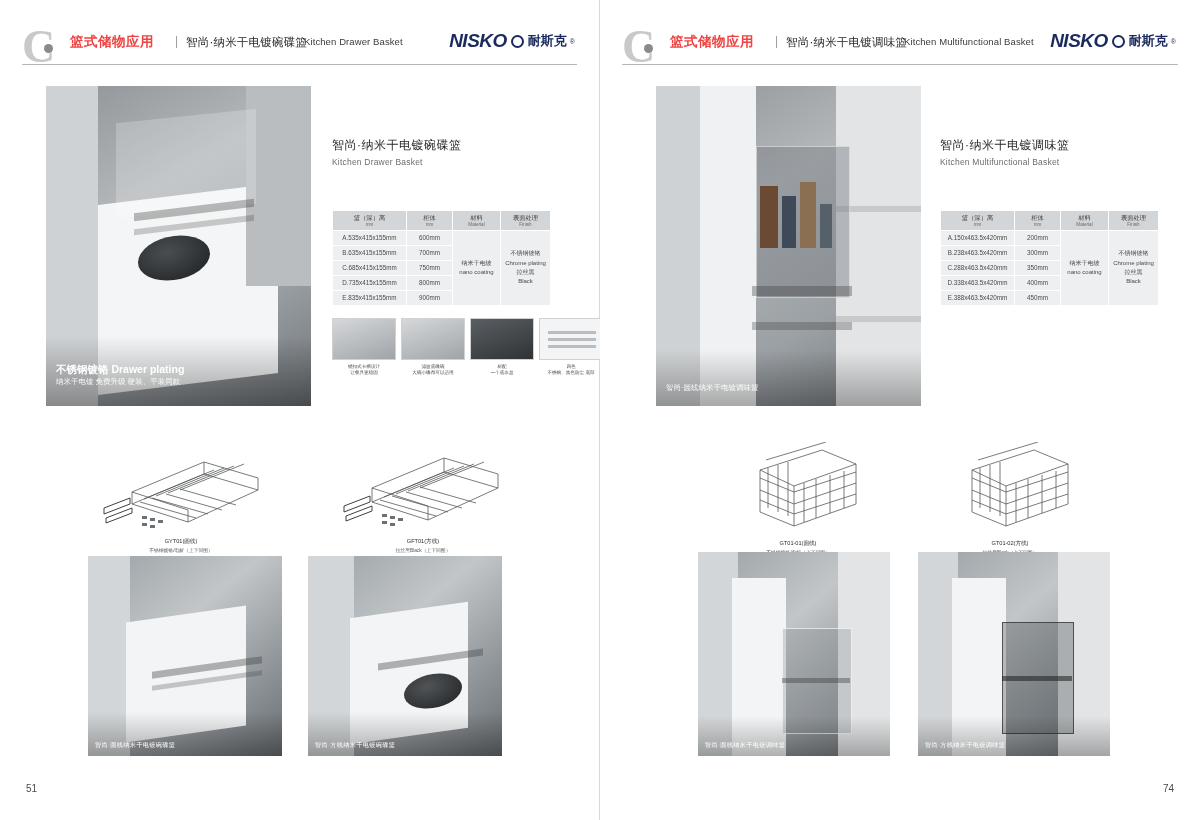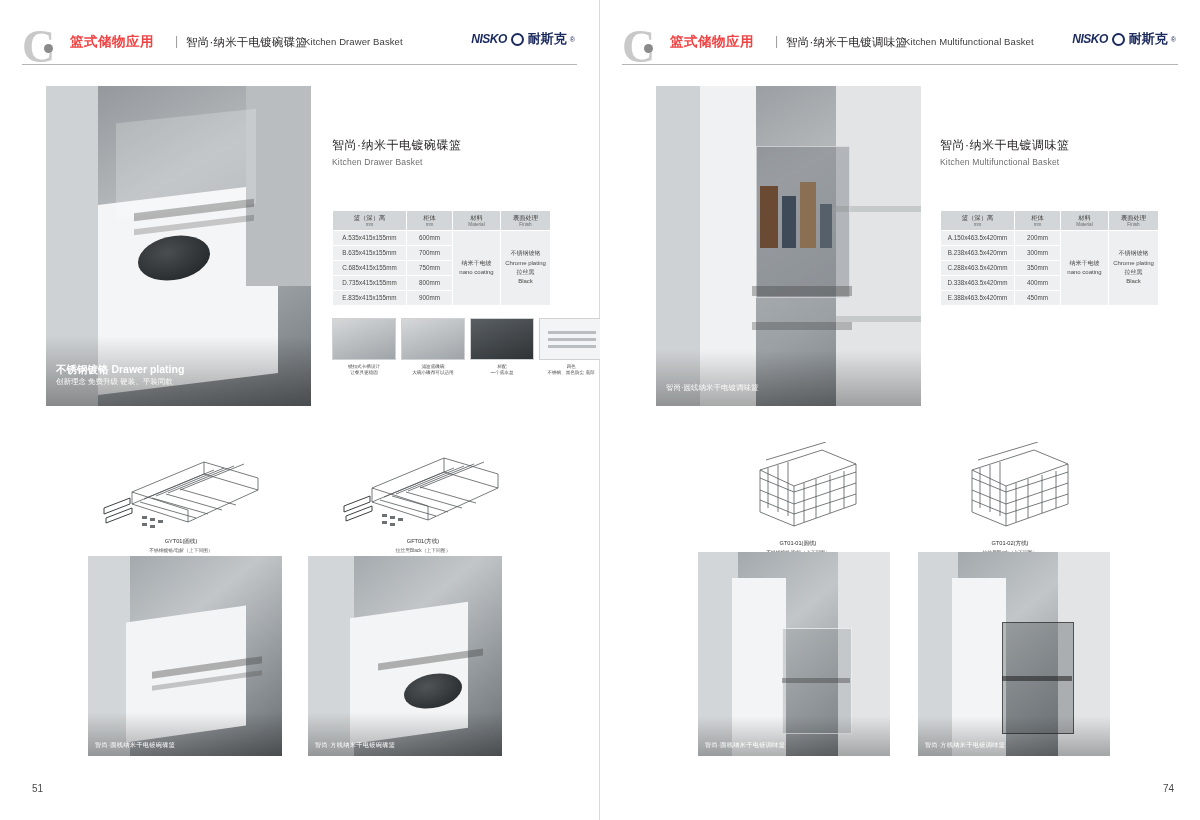--- a/index.html
+++ b/index.html
@@ -99,21 +99,21 @@
   }
   .logo {
     position: absolute;
     right: 24px;
     top: 2px;
     display: flex;
     align-items: center;
     gap: 3px;
   }
   .logo .lg1 {
-    font-size: 12px;
+    font-size: 19px;
     font-weight: bold;
     font-style: italic;
     color: #1b2a5e;
     letter-spacing: -0.5px;
     text-align: right;
   }
   .logo .lgdot {
     width: 9px; height: 9px;
     border-radius: 50%;
     border: 2.5px solid #1b2a5e;
@@ -247,21 +247,20 @@
     color: #ffffff;
     letter-spacing: 0.3px;
   }
 
   
   .pageno {
     position: absolute;
     bottom: 26px;
     font-size: 10px;
     color: #4a4a4a;
-    margin-left: 6px;
   }
   .pageno.l { left: 26px; }
   .pageno.r { right: 26px; }
 
   .white-panel {
     position: absolute;
     background: #f2f3f4;
   }
   .shelf {
     position: absolute;
@@ -294,21 +293,21 @@
       <div class="cab" style="left:0; top:0; width:52px; height:320px; background:#cfd2d4;"></div>
       <div class="cab" style="left:52px; top:108px; width:180px; height:190px; background:#f4f5f6; transform:skewY(-7deg);"></div>
       <div class="cab" style="left:200px; top:0; width:65px; height:200px; background:#b9bdc0;"></div>
       <div style="position:absolute; left:70px; top:30px; width:140px; height:95px; background:rgba(255,255,255,0.22); transform:skewY(-6deg);"></div>
       <div style="position:absolute; left:88px; top:120px; width:120px; height:8px; background:rgba(60,60,60,0.35); transform:skewY(-7deg);"></div>
       <div style="position:absolute; left:88px; top:136px; width:120px; height:6px; background:rgba(60,60,60,0.25); transform:skewY(-7deg);"></div>
       <div style="position:absolute; left:92px; top:150px; width:72px; height:44px; border-radius:50%; background:radial-gradient(ellipse at 40% 35%, #4a4e51, #1d2022); transform:skewY(-7deg);"></div>
       <div style="position:absolute; left:0; bottom:0; width:100%; height:70px; background:linear-gradient(to top, rgba(0,0,0,0.35), rgba(0,0,0,0));"></div>
       <div class="hero-cap" style="left:10px; bottom:18px;">
         <div class="cap-main">不锈钢镀铬 Drawer plating</div>
-        <div class="cap-sub">创新理念 免费升级 硬装、平装同款</div>
+        <div class="cap-sub">纳米干电镀 免费升级 硬装、平装同款</div>
       </div>
     </div>
 
     <div class="ptitle" style="left:332px; top:128px; width:250px;">
       <div class="name-cn">智尚·纳米干电镀碗碟篮</div>
       <div class="name-en">Kitchen Drawer Basket</div>
     </div>
 
     <table class="spec" style="left:332px; top:210px; width:218px;">
       <colgroup>

